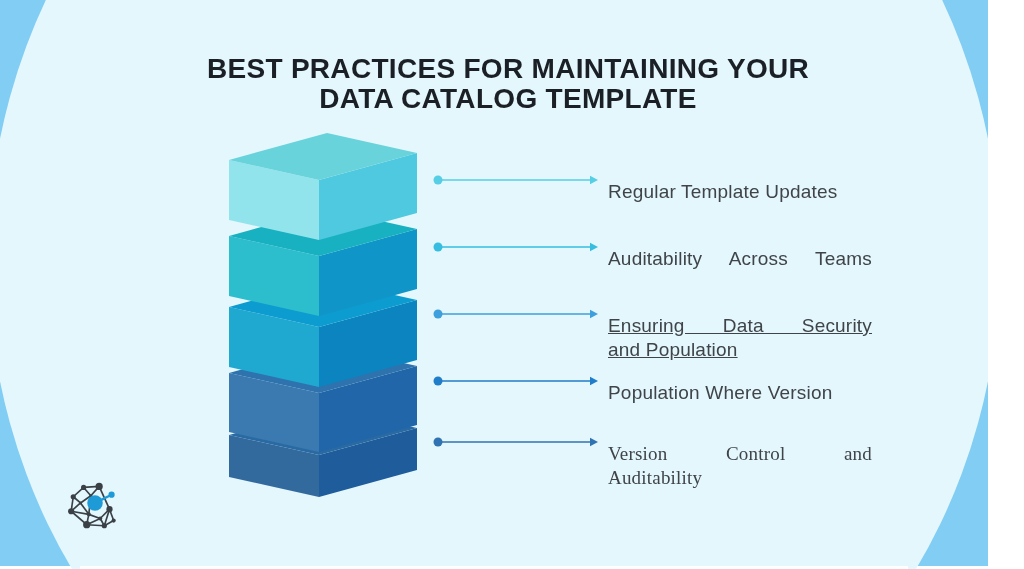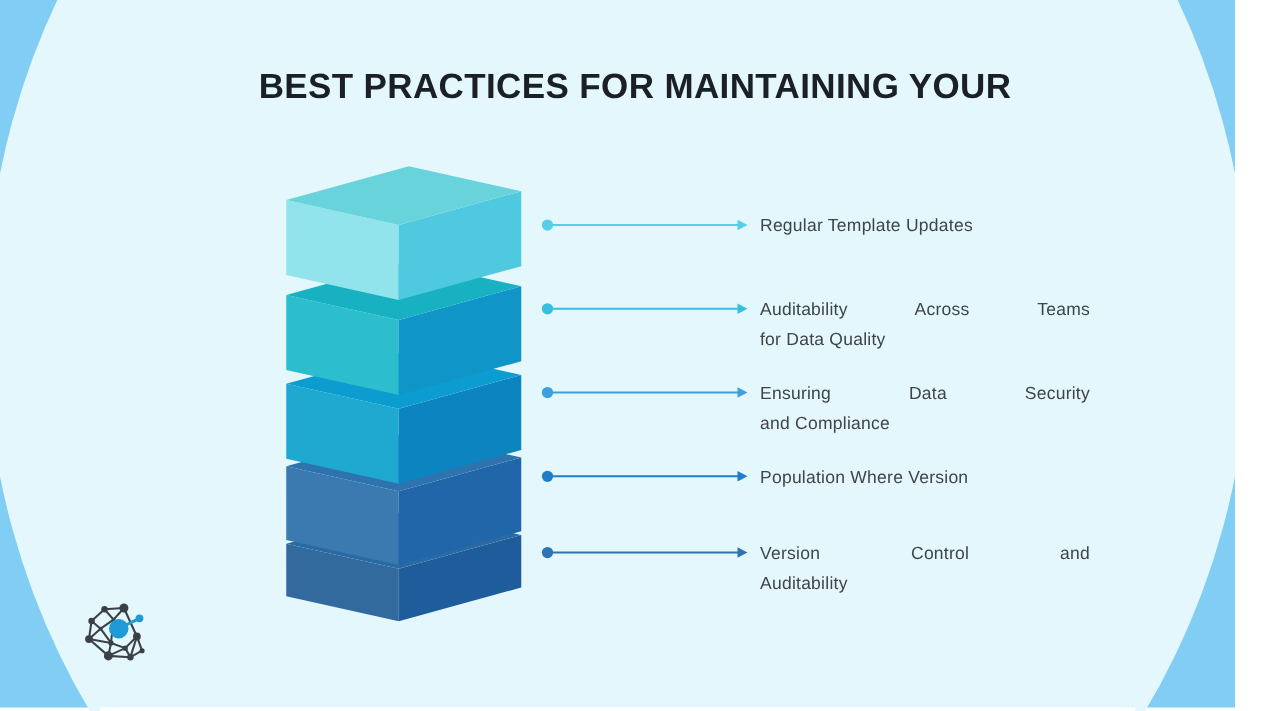--- a/index.html
+++ b/index.html
@@ -13,37 +13,38 @@
   .title{
     position:absolute;left:0;top:54px;width:1016px;margin:0;
     text-align:center;font-size:28px;line-height:30px;font-weight:bold;
     letter-spacing:0.3px;
   }
   .title span{display:block;}
   #stack-svg{position:absolute;left:219px;top:128px;}
   .item-row{position:absolute;left:430px;width:450px;height:52px;}
   .connector-svg{position:absolute;left:0;top:4px;}
   .item-label{
-    position:absolute;left:178px;top:0;width:264px;
-    font-size:14px;line-height:24px;letter-spacing:0.2px;
+    position:absolute;left:178px;top:12px;width:264px;
+    font-size:19px;line-height:24px;letter-spacing:0.2px;
   }
   .tline{text-align:justify;text-align-last:justify;}
   .tline-last{text-align:left;}
   #logo-svg{position:absolute;left:66px;top:475px;}
 </style>
 </head>
 <body>
 
 <div class="canvas">
   <div class="outer-bg" style="background: rgb(130, 205, 243);"></div>
   <div class="inner-ellipse" style="background: rgb(228, 247, 253);"></div>
   <div class="bottom-strip" style="background: rgb(255, 255, 255);"></div>
 
   <h1 class="title" style="color: rgb(27, 32, 38);">
     <span>BEST PRACTICES FOR MAINTAINING YOUR</span>
+    <span>DATA CATALOG TEMPLATE</span>
   </h1>
 
   <svg id="stack-svg" width="220" height="385" viewBox="0 0 220 385">
       <g>
         <polygon points="10,307 100,327 100,369 10,349" fill="#336A9E"></polygon>
         <polygon points="100,327 198,300 198,342 100,369" fill="#1E5C9C"></polygon>
         <polygon points="108,280 198,300 100,327 10,307" fill="#2A6AA3"></polygon>
       </g>
       <g>
         <polygon points="10,245 100,265 100,324 10,304" fill="#3A7AB0"></polygon>
@@ -79,45 +80,44 @@
         </div>
       </div>
       <div class="item-row" style="top: 235px;">
         <svg width="172" height="16" viewBox="0 0 172 16" class="connector-svg">
           <circle cx="8" cy="8" r="4.5" fill="#35BEE0"></circle>
           <line x1="11" y1="8" x2="161" y2="8" stroke="#35BEE0" stroke-width="1.6"></line>
           <polygon points="160,3.8 168,8 160,12.2" fill="#35BEE0"></polygon>
         </svg>
         <div class="item-label" style="color: rgb(63, 68, 72);">
           <div class="tline">Auditability Across Teams</div>
-          <div class="tline-last">for Data Quality</div>
         </div>
       </div>
       <div class="item-row" style="top: 302px;">
         <svg width="172" height="16" viewBox="0 0 172 16" class="connector-svg">
           <circle cx="8" cy="8" r="4.5" fill="#3D9FDC"></circle>
           <line x1="11" y1="8" x2="161" y2="8" stroke="#3D9FDC" stroke-width="1.6"></line>
           <polygon points="160,3.8 168,8 160,12.2" fill="#3D9FDC"></polygon>
         </svg>
-        <div class="item-label" style="color: rgb(63, 68, 72);">
+        <div class="item-label" style="color: rgb(63, 68, 72); text-decoration: underline;">
           <div class="tline">Ensuring Data Security</div>
-          <div class="tline-last">and Compliance</div>
+          <div class="tline-last">and Population</div>
         </div>
       </div>
       <div class="item-row" style="top: 369px;">
         <svg width="172" height="16" viewBox="0 0 172 16" class="connector-svg">
           <circle cx="8" cy="8" r="4.5" fill="#1F7DC9"></circle>
           <line x1="11" y1="8" x2="161" y2="8" stroke="#1F7DC9" stroke-width="1.6"></line>
           <polygon points="160,3.8 168,8 160,12.2" fill="#1F7DC9"></polygon>
         </svg>
         <div class="item-label" style="color: rgb(63, 68, 72);">
           <div class="tline-last">Population Where Version</div>
         </div>
       </div>
-      <div class="item-row" style="top: 430px;">
+      <div class="item-row" style="top: 430px; font-family: Liberation Serif, serif;">
         <svg width="172" height="16" viewBox="0 0 172 16" class="connector-svg">
           <circle cx="8" cy="8" r="4.5" fill="#2F73B2"></circle>
           <line x1="11" y1="8" x2="161" y2="8" stroke="#2F73B2" stroke-width="1.6"></line>
           <polygon points="160,3.8 168,8 160,12.2" fill="#2F73B2"></polygon>
         </svg>
         <div class="item-label" style="color: rgb(63, 68, 72);">
           <div class="tline">Version Control and</div>
           <div class="tline-last">Auditability</div>
         </div>
       </div>

